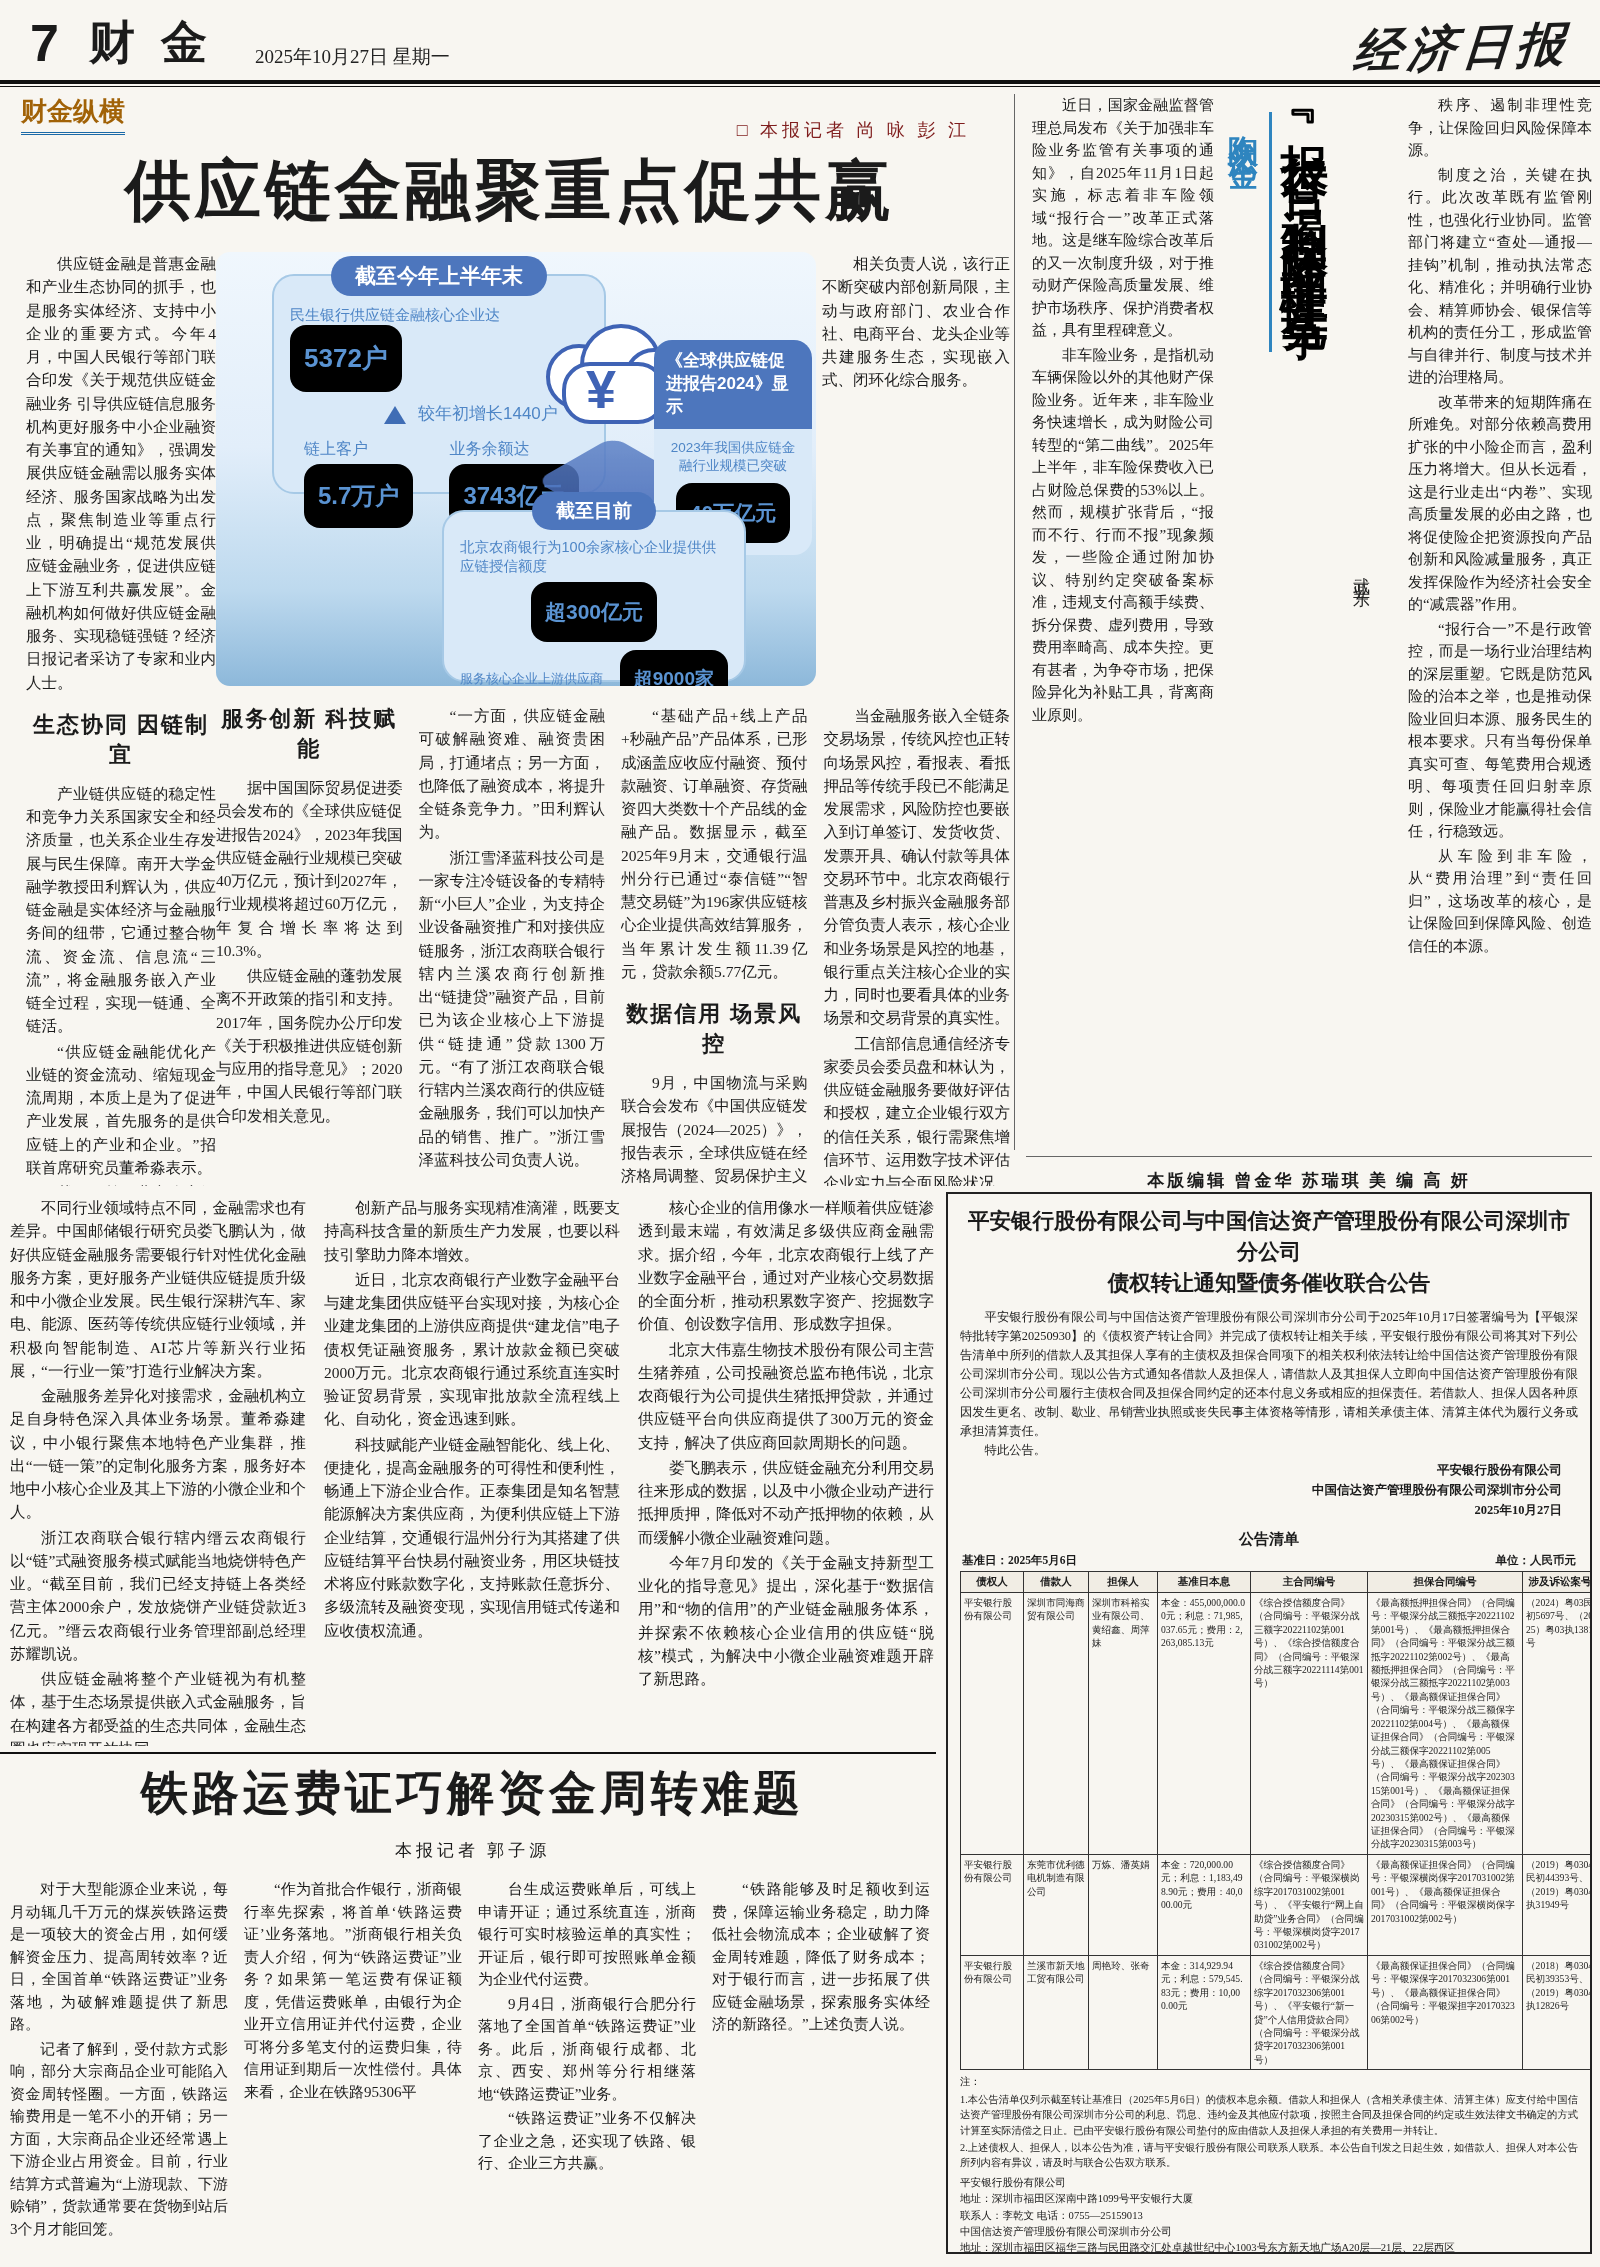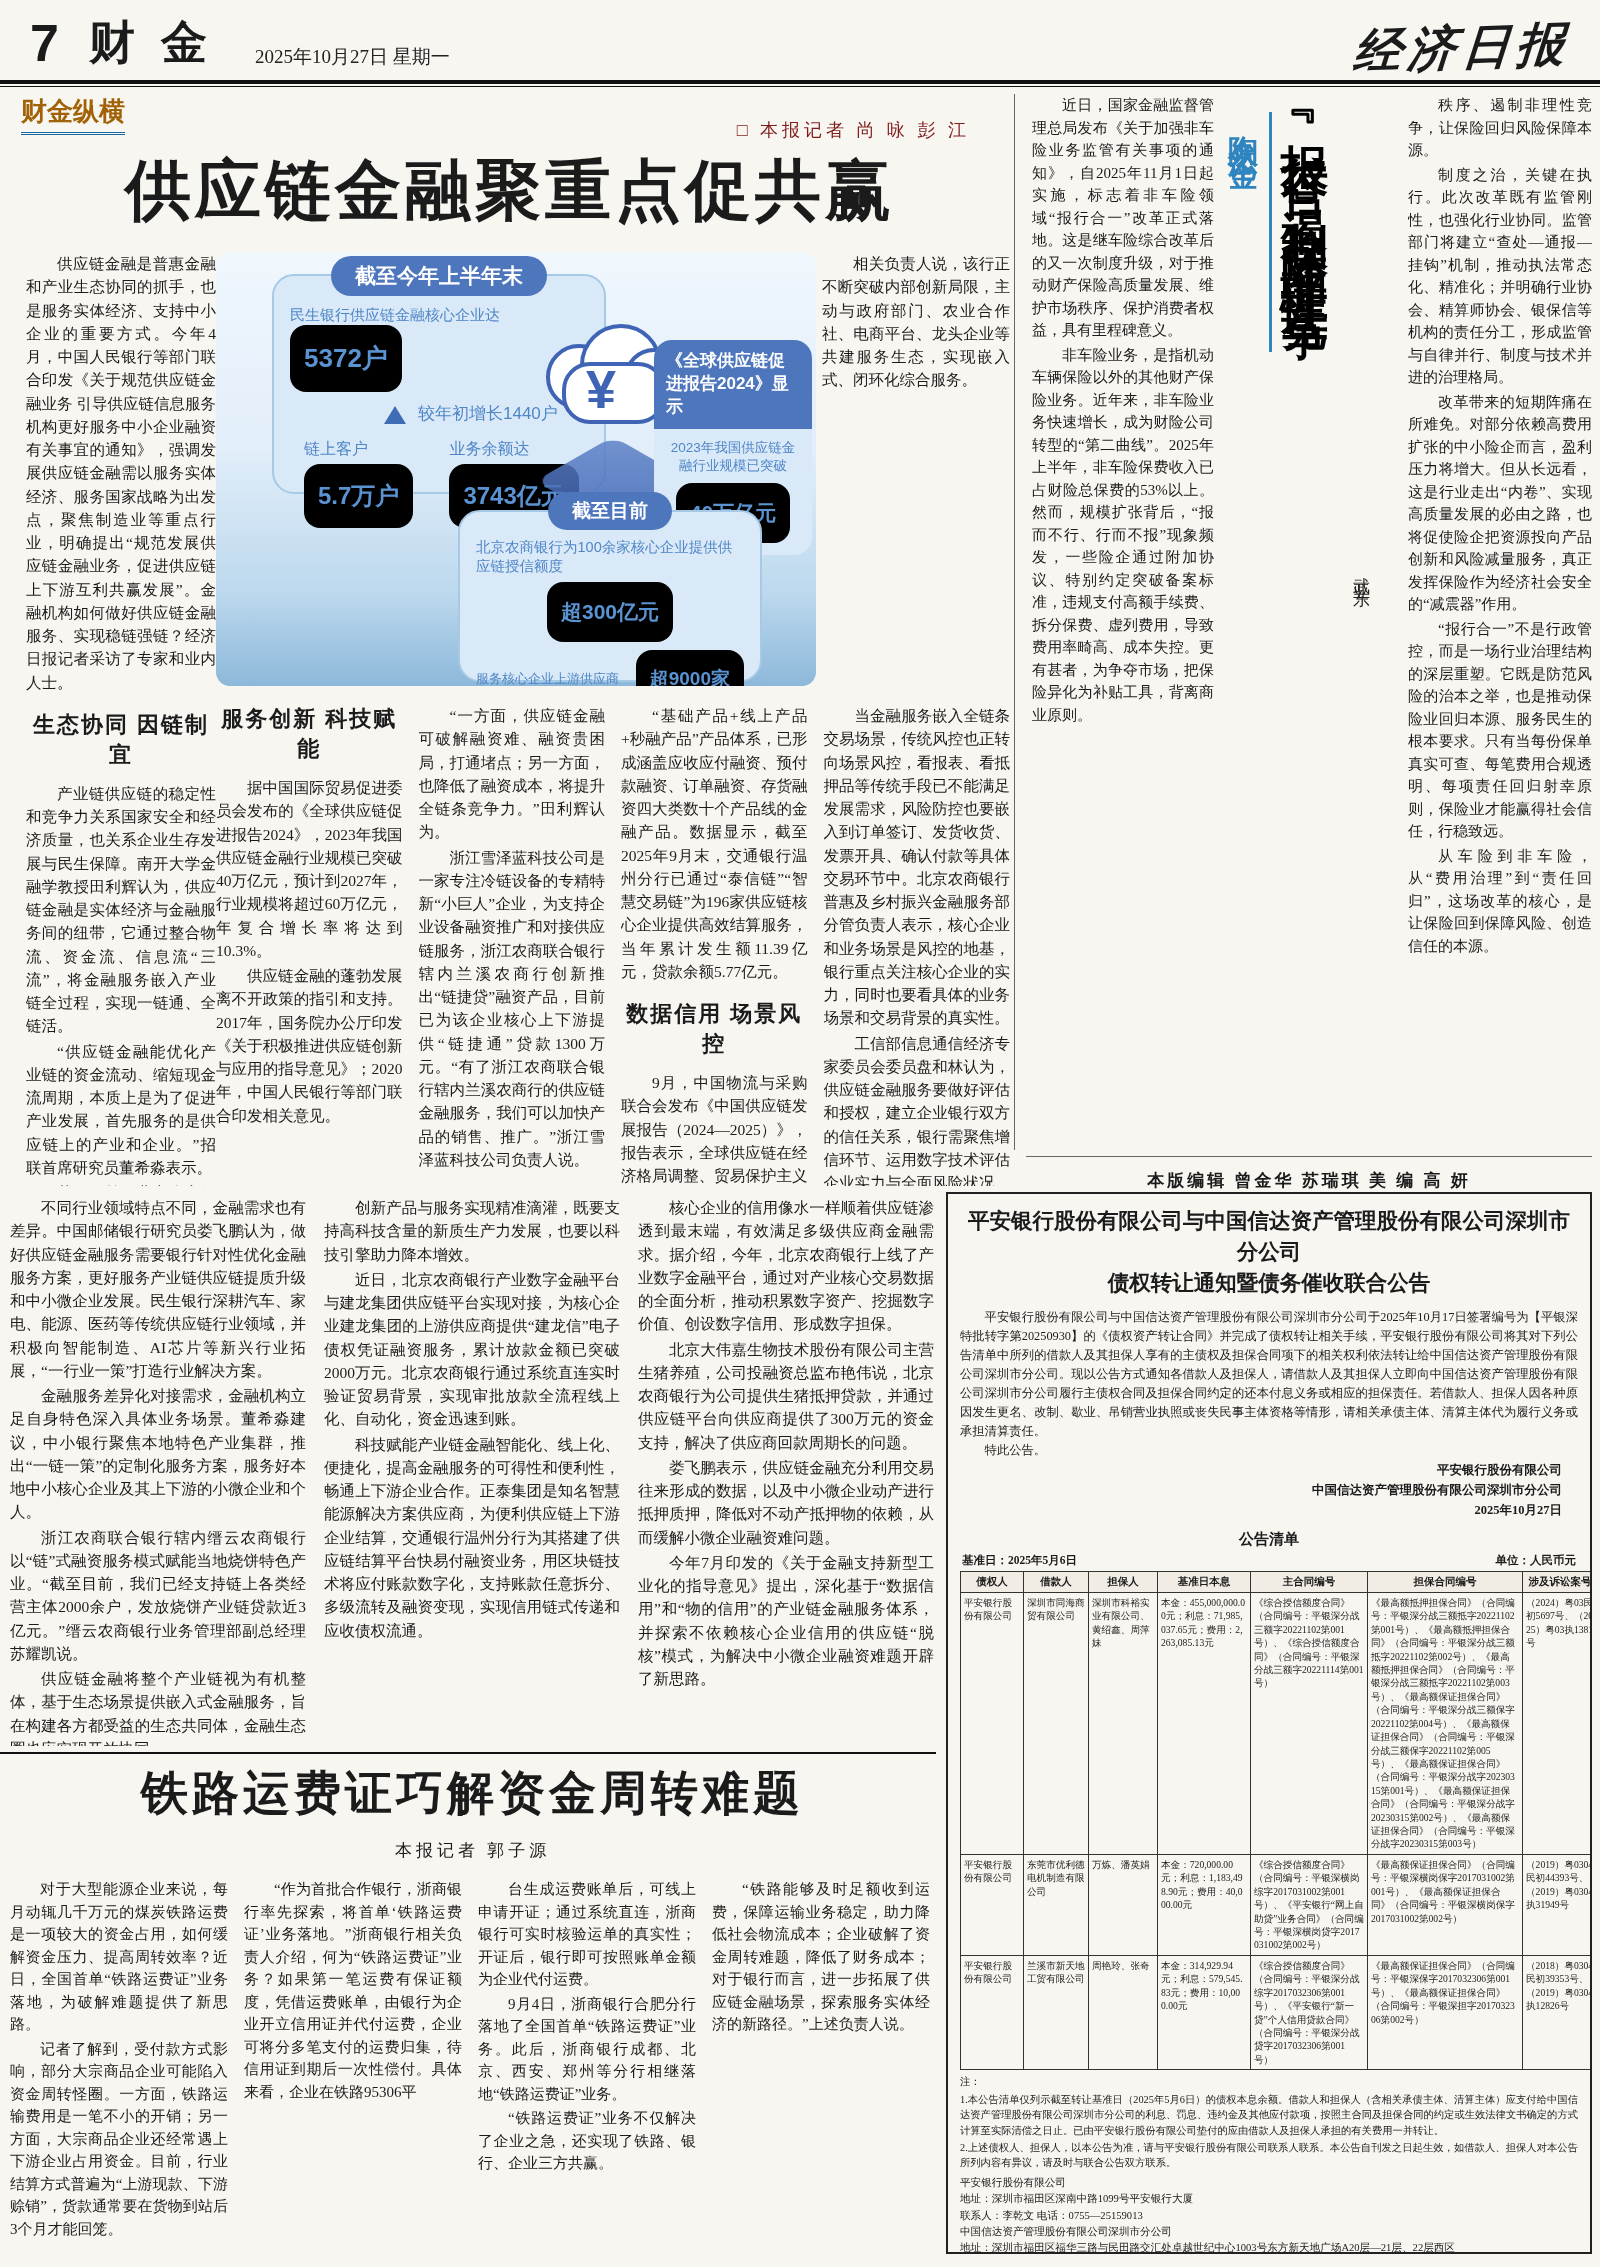--- a/index.html
+++ b/index.html
@@ -155,21 +155,21 @@
           </div>
 
           <div class="ipanel" style="right:4px;top:88px;width:158px;height:256px;border:none;background:transparent;">
             <div class="rpthead">《全球供应链促进报告2024》显示</div>
             <div style="background:#d9e9f8;border-radius:0 0 18px 18px;padding:10px 10px 12px 10px;text-align:center;">
               <div class="ilabel" style="font-size:13.5px;">2023年我国供应链金融行业规模已突破</div>
               <div class="ival" style="font-size:21px;margin-top:8px;">40万亿元</div>
             </div>
           </div>
 
-          <div class="ipanel" style="left:242px;top:258px;width:300px;height:168px;">
+          <div class="ipanel" style="left:226px;top:258px;width:300px;height:168px;">
             <div class="ipill" style="font-size:19px;">截至目前</div>
             <div style="margin:26px 16px 0 16px;">
               <span class="ilabel" style="font-size:14.5px;">北京农商银行为100余家核心企业提供供应链授信额度</span>
               <div style="text-align:center;margin-top:6px;">
                 <span class="ival" style="font-size:21px;">超300亿元</span>
               </div>
               <div style="display:flex;justify-content:space-between;align-items:center;margin-top:8px;">
                 <span class="ilabel" style="font-size:13px;">服务核心企业上游供应商</span>
                 <span class="ival" style="font-size:19px;">超9000家</span>
               </div>

